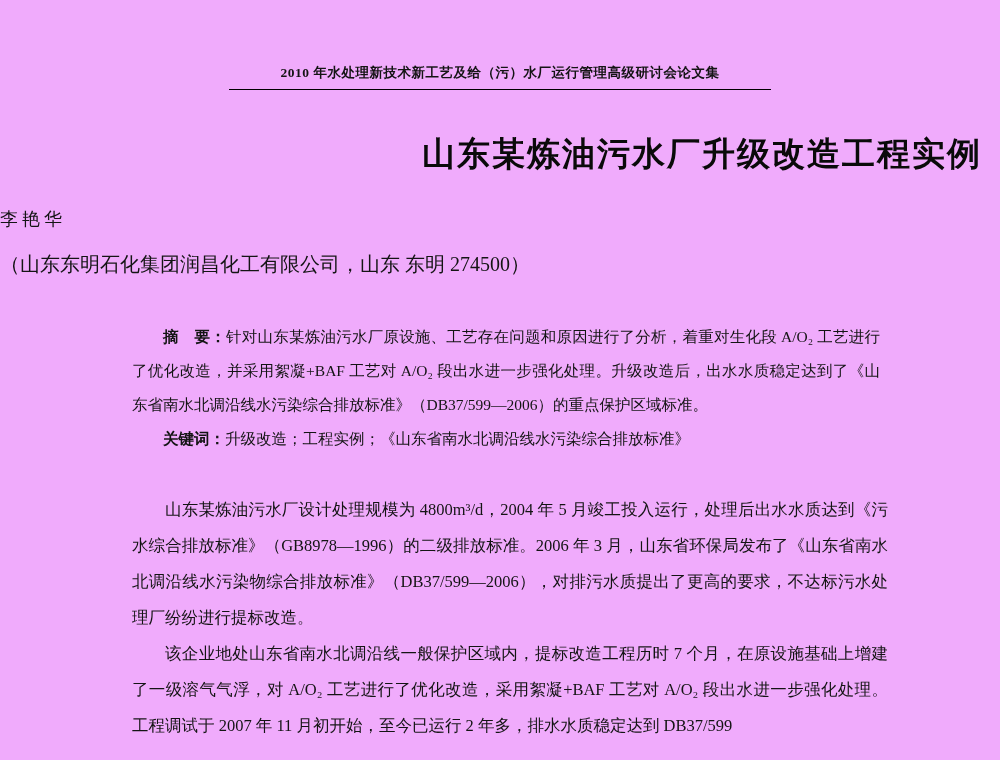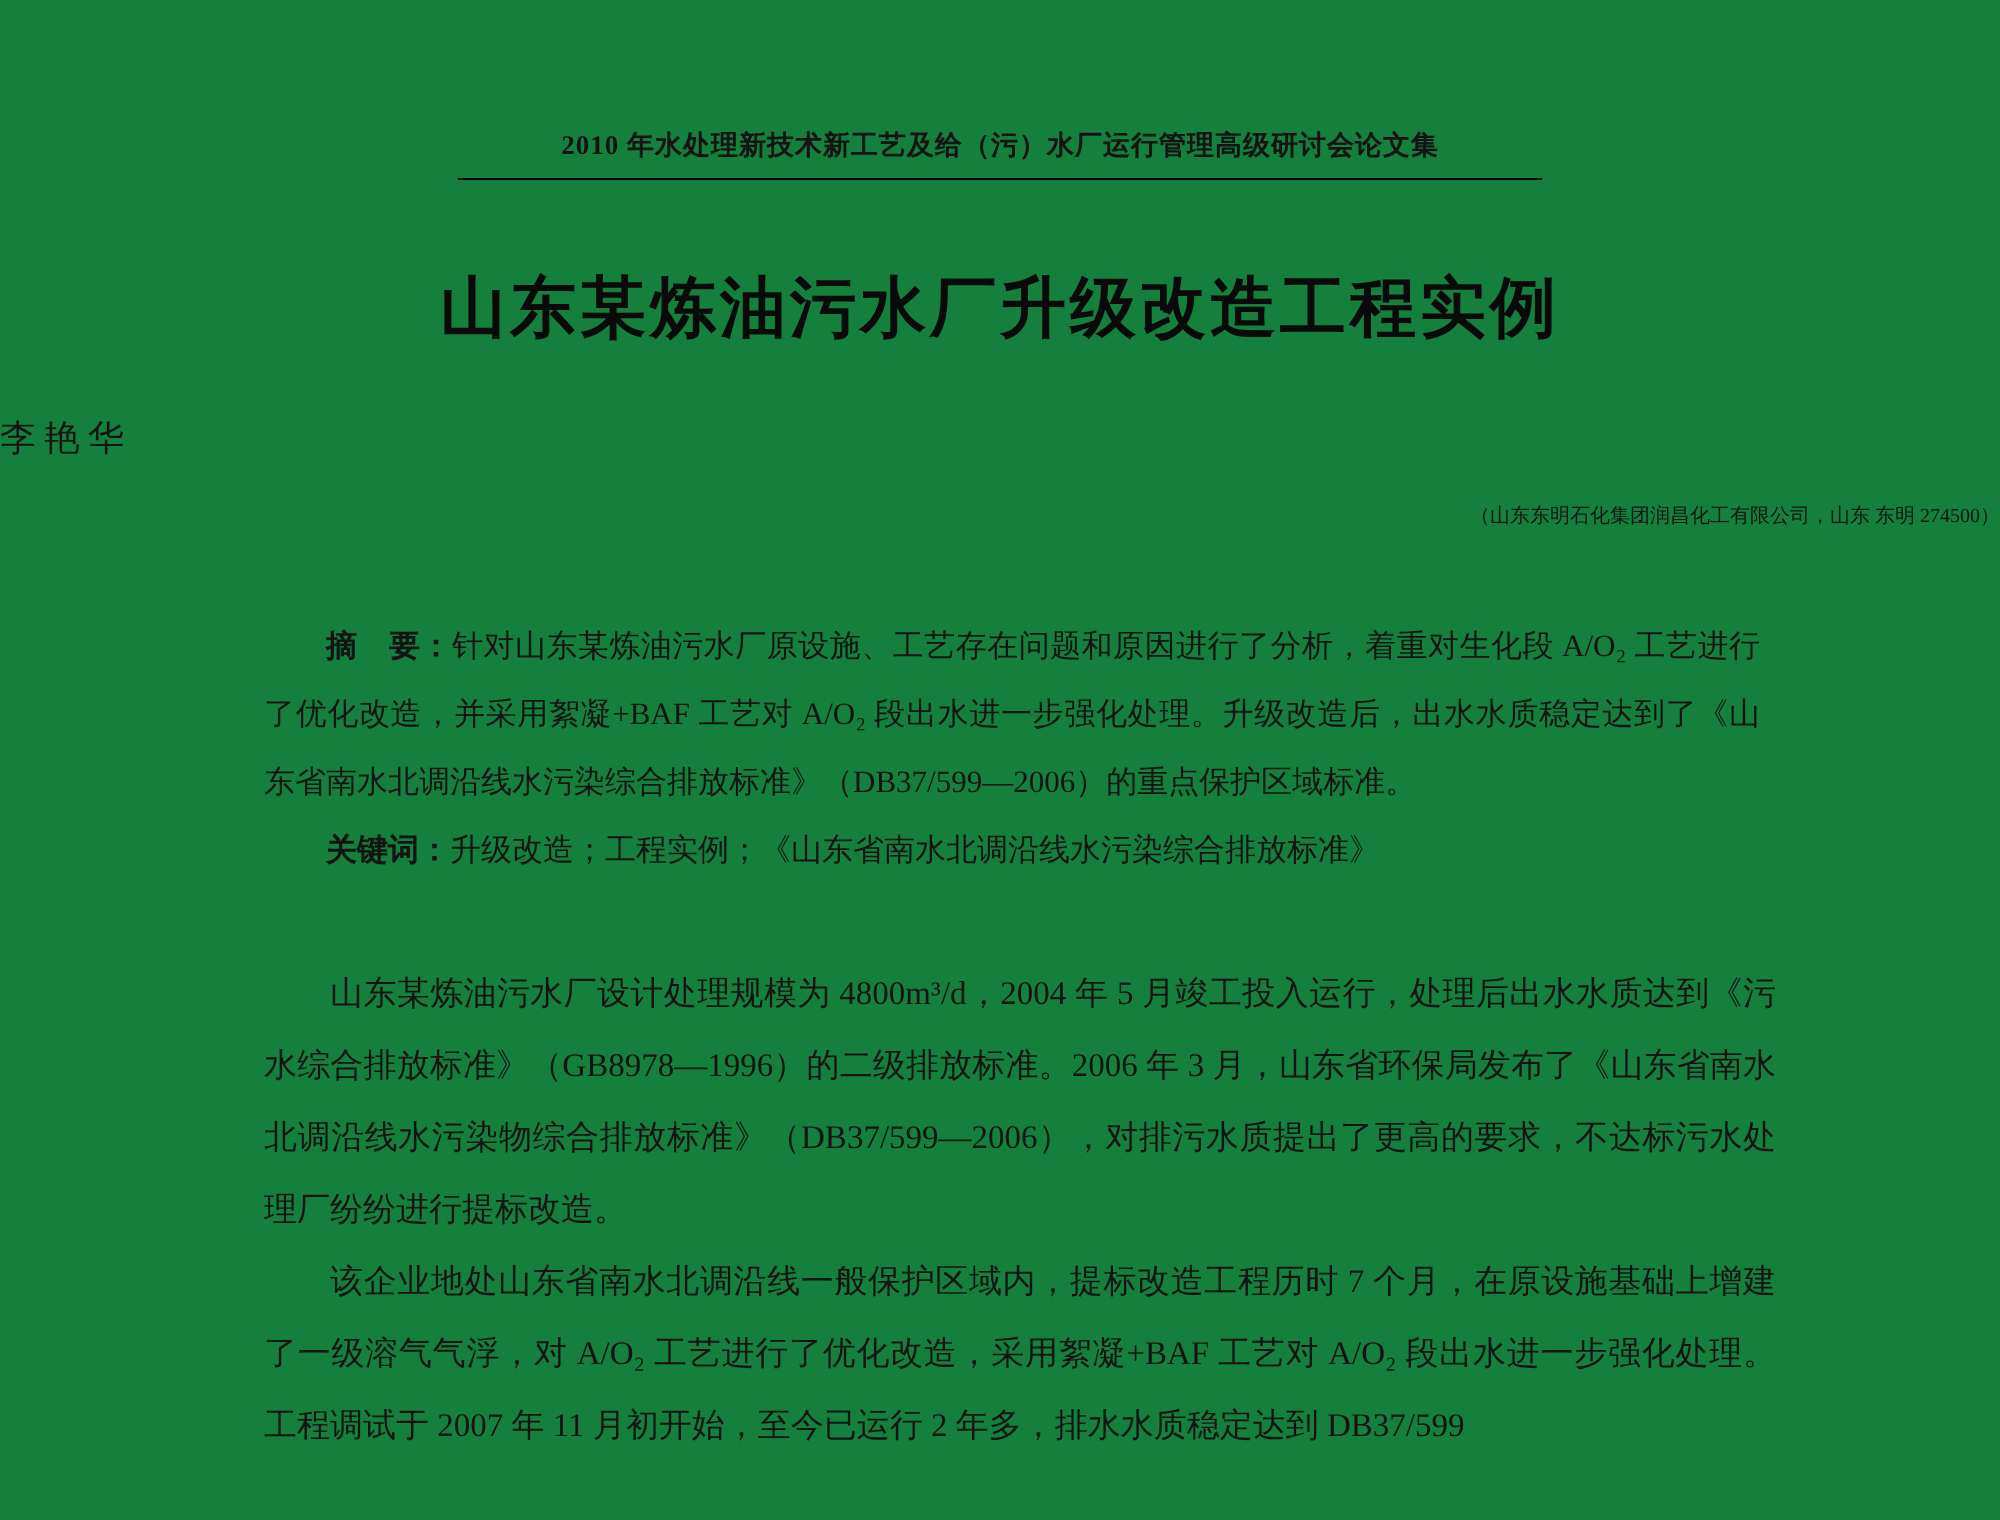--- a/index.html
+++ b/index.html
@@ -5,60 +5,59 @@
   html, body {
     margin: 0;
     padding: 0;
     background: #ffffff;
   }
   .page {
     position: relative;
     width: 1000px;
     height: 760px;
     margin: 0 auto;
-    background: #15803d;
+    background: #f0abfc;
     overflow: hidden;
     color: #141414;
     font-family: "Liberation Serif", "DejaVu Serif", serif;
   }
   .doc-header {
     padding-top: 64px;
     text-align: center;
   }
   .header-text {
     font-size: 13.5px;
     font-weight: 700;
     letter-spacing: 0.5px;
   }
   .header-rule {
     width: 542px;
     margin: 7px auto 0;
     border-top: 1.6px solid #000;
     height: 0;
   }
   .paper-title {
-    margin: 42px 0 0;
-    text-align: center;
+    margin: 42px 18px 0;
+    text-align: right;
     font-family: "Liberation Sans", "DejaVu Sans", sans-serif;
     font-size: 33px;
     font-weight: 800;
     letter-spacing: 2px;
     color: #0a0a0a;
   }
   .author {
     margin-top: 30px;
     text-align: left;
     font-size: 18px;
     letter-spacing: 4px;
   }
   .affiliation {
     margin-top: 20px;
-    text-align: right;
-    font-size: 10px;
-    padding-left: 36px;
+    text-align: left;
+    font-size: 20px;
   }
   .abstract-block {
     margin: 42px 120px 0 132px;
     font-size: 15.5px;
     line-height: 34px;
     text-align: justify;
   }
   .abstract-block p {
     margin: 0;
     text-indent: 2em;

